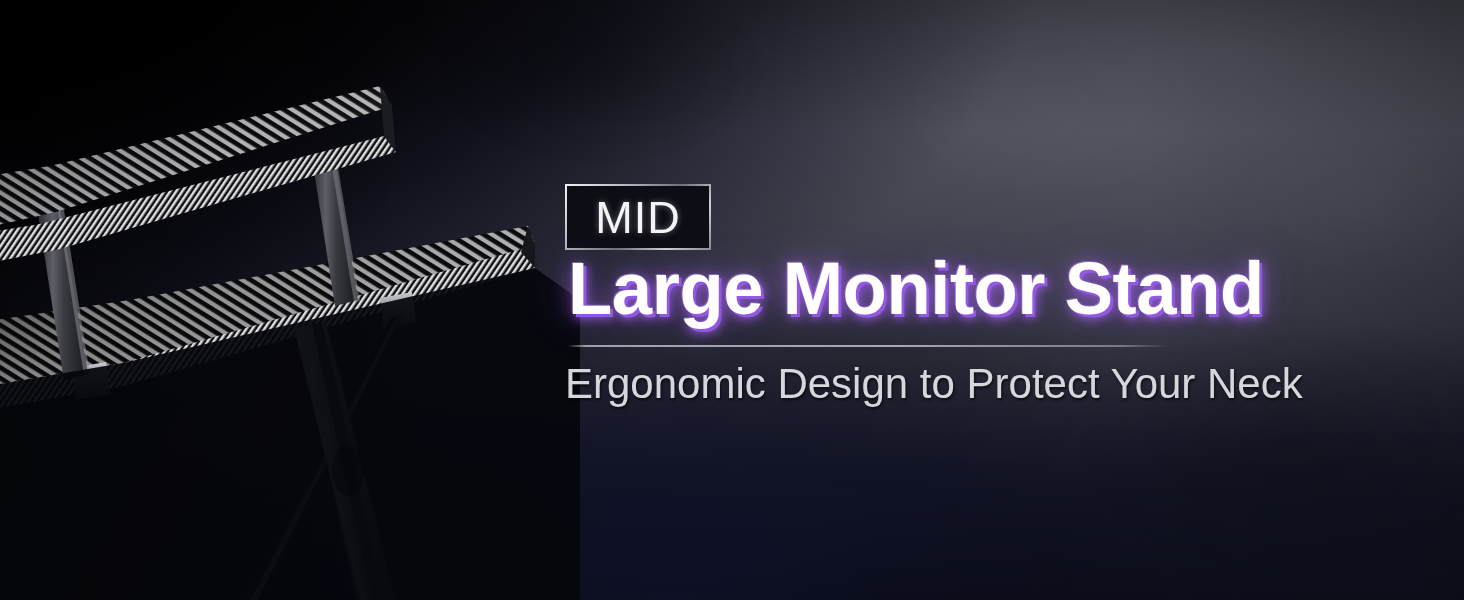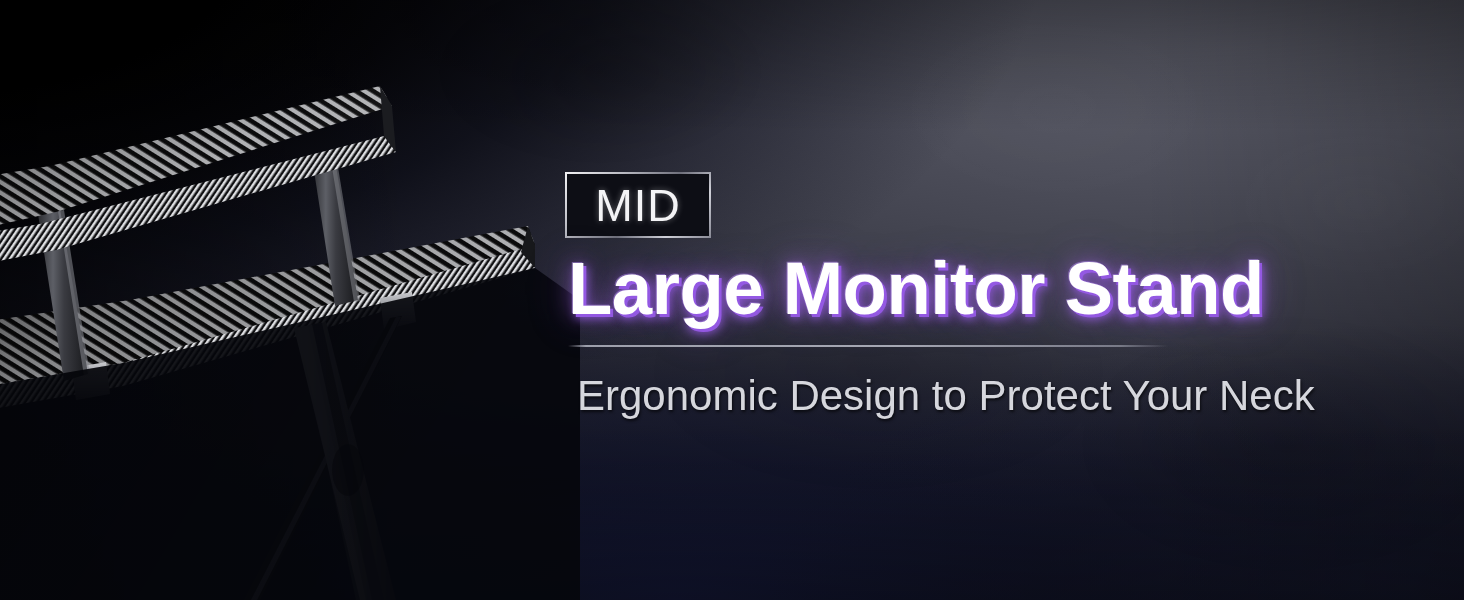--- a/index.html
+++ b/index.html
@@ -75,21 +75,21 @@
     position: absolute;
     left: 565px;
     top: 0;
     width: 880px;
     height: 600px;
   }
 
   .mid-badge {
     position: absolute;
     left: 0;
-    top: 172px;
+    top: 184px;
     width: 146px;
     height: 66px;
     box-sizing: border-box;
     border: 2px solid transparent;
     background:
       linear-gradient(#0d0e15, #0d0e15) padding-box,
       linear-gradient(135deg, #f2f2f4 0%, #b9bac2 28%, #6e6f7b 55%, #cfd0d8 78%, #8a8b96 100%) border-box;
     display: flex;
     align-items: center;
     justify-content: center;
@@ -135,21 +135,21 @@
       rgba(168,170,182,.92) 3%,
       rgba(172,174,186,.95) 55%,
       rgba(150,152,166,.70) 92%,
       rgba(140,142,156,0) 100%);
   }
 
   .subhead {
     position: absolute;
     left: 0px;
     top: 363px;
-    margin: 12px;
+    margin: 0;
     white-space: nowrap;
     font-size: 42px;
     font-weight: 400;
     line-height: 1;
     letter-spacing: 0px;
     color: #d6d7dd;
     text-shadow: 1px 2px 3px rgba(0,0,0,.65);
   }
 </style>
 </head>

